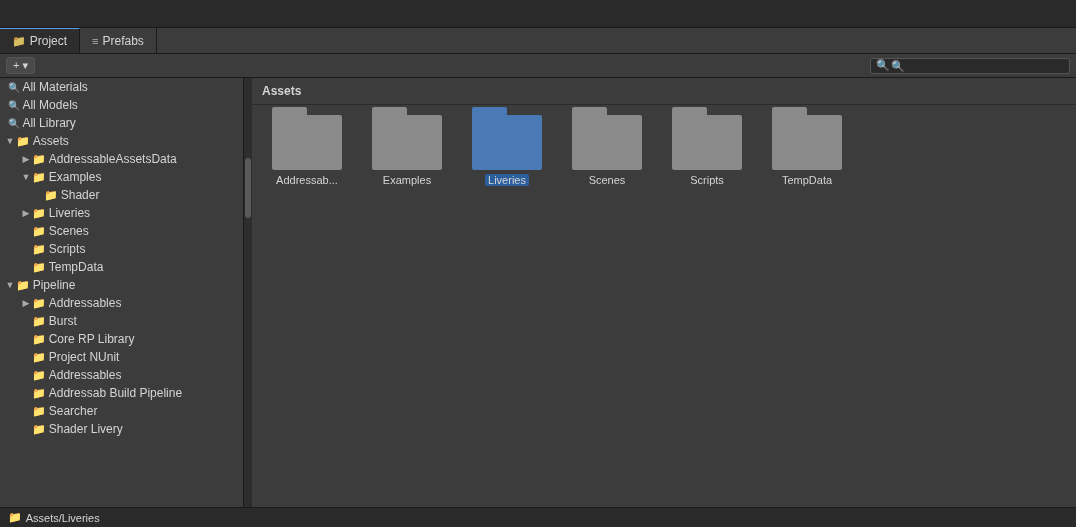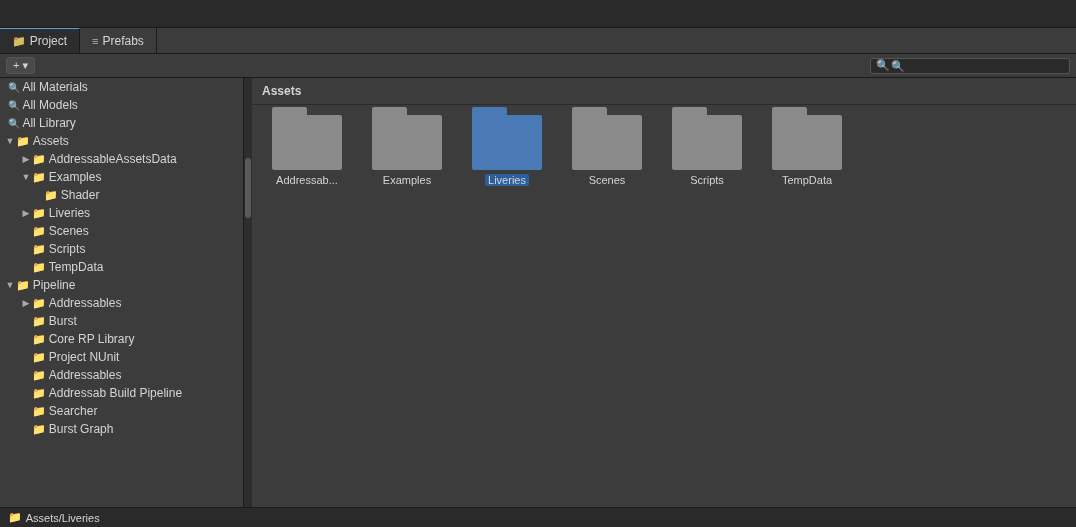--- a/index.html
+++ b/index.html
@@ -372,21 +372,21 @@
 
       <div class="tree-item indent2">
         <span class="tree-arrow" style="width:12px;"></span>
         <span class="folder-icon">📁</span>
         <span>Searcher</span>
       </div>
 
       <div class="tree-item indent2">
         <span class="tree-arrow" style="width:12px;"></span>
         <span class="folder-icon">📁</span>
-        <span>Burst Graph</span>
+        <span>Shader Livery</span>
       </div>
     </div>
 
     <div style="width:8px; background:#2d2d2d; display:flex; flex-direction:column; align-items:center; padding-top:80px;">
       <div style="width:6px; height:60px; background:#5a5a5a; border-radius:3px;"></div>
     </div>
   </div>
 
   <div class="right-panel">
     <div class="right-header">

